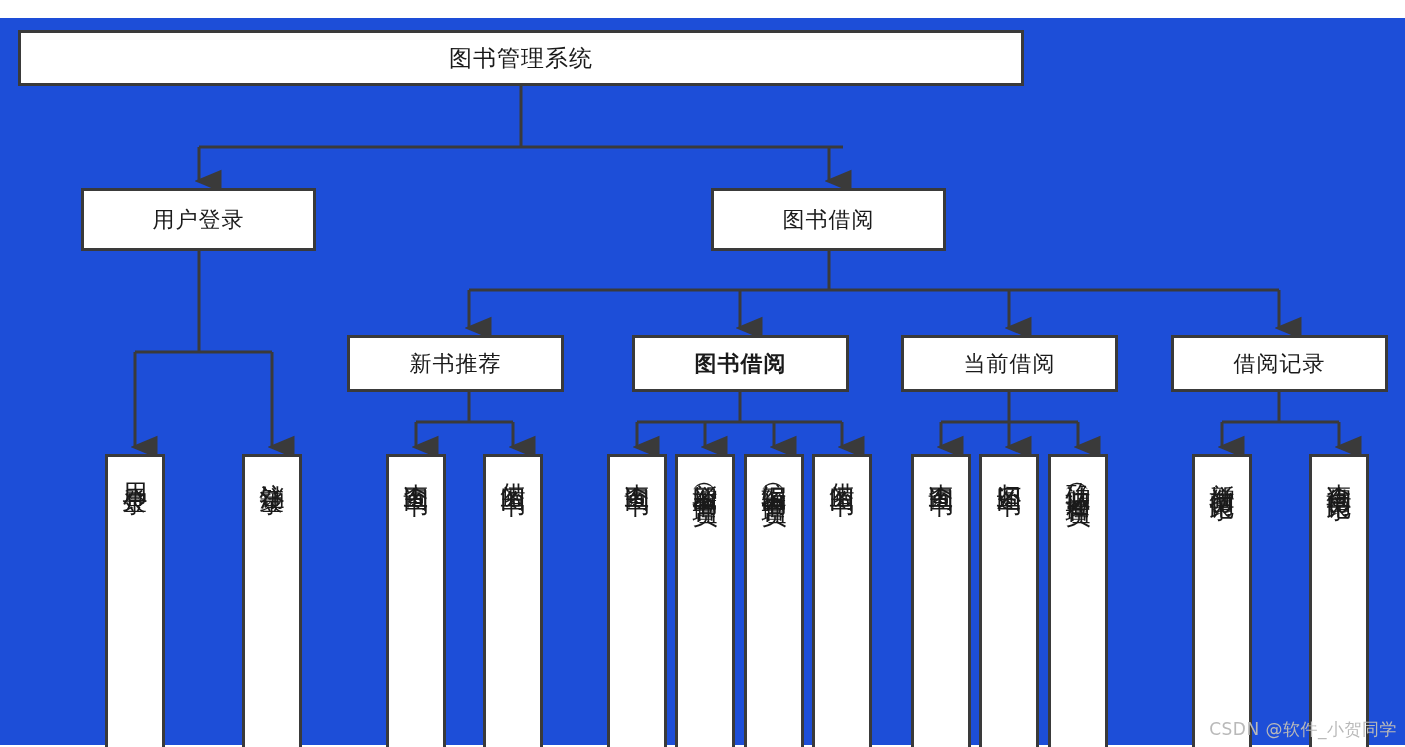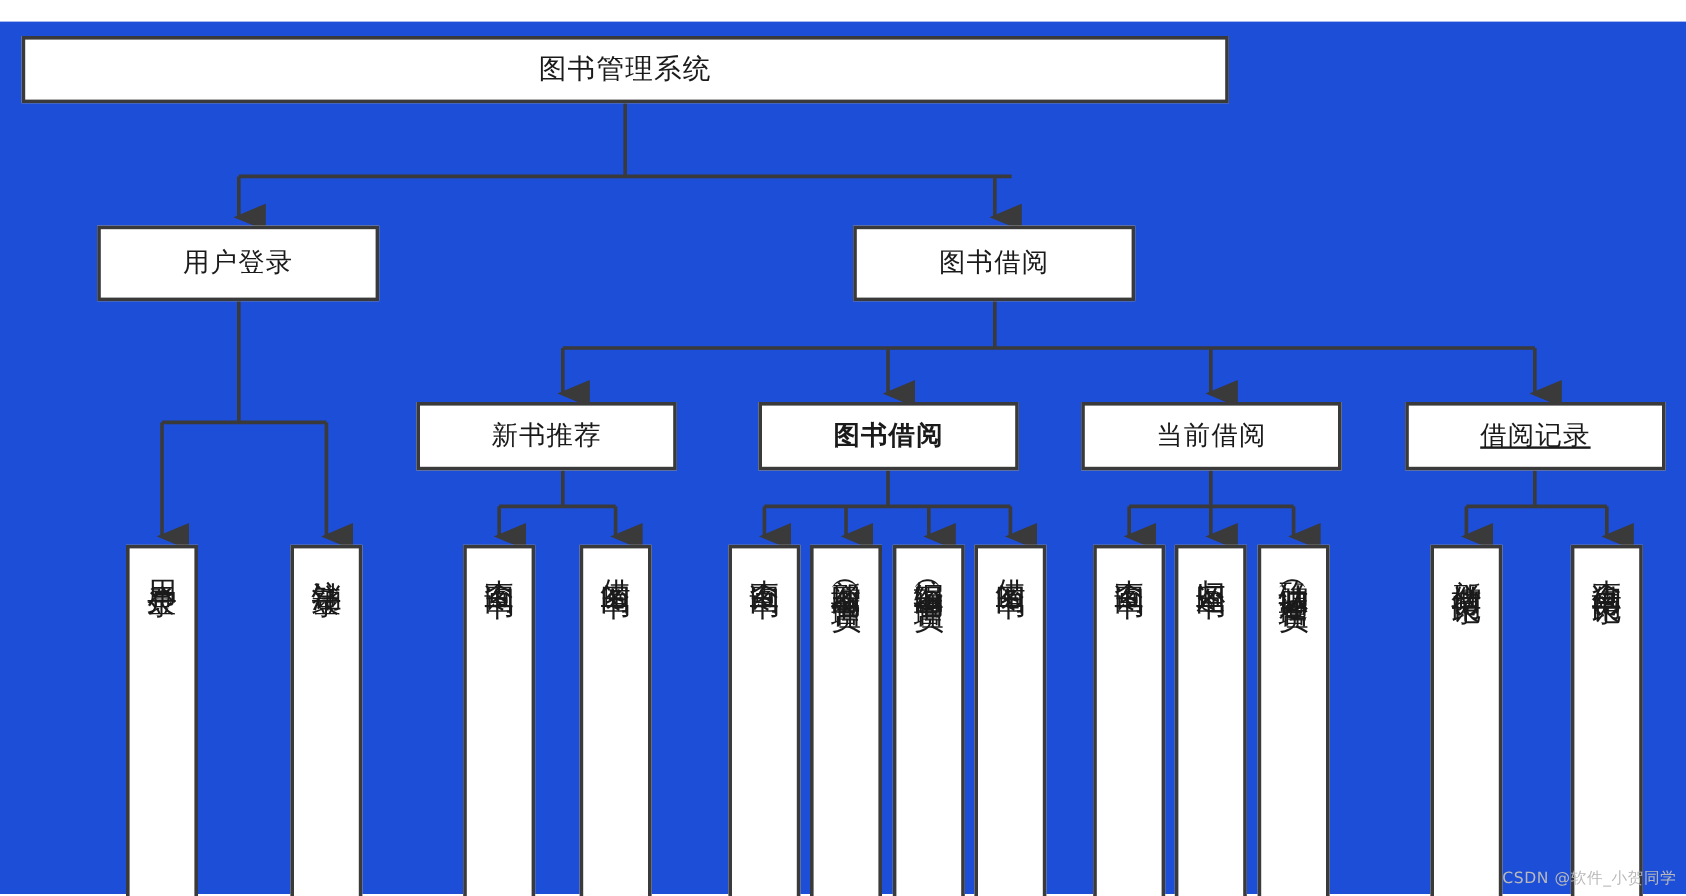--- a/index.html
+++ b/index.html
@@ -61,21 +61,21 @@
     text-orientation: upright;
     font-size: 25px;
     line-height: 1.0;
     letter-spacing: 3px;
     white-space: nowrap;
   }
   .watermark {
     position: absolute;
     right: 8px;
     bottom: 4px;
-    font-size: 13px;
+    font-size: 17px;
     color: #b9b9b9;
     letter-spacing: 0.5px;
     white-space: nowrap;
     pointer-events: none;
   }
 </style>
 </head>
 <body>
 
 <div id="diagram-root">
@@ -145,21 +145,21 @@
 
   <div class="node horizontal" style="left:347px; top:317px; width:217px; height:57px;">
     <span class="node-label">新书推荐</span>
   </div>
   <div class="node horizontal" style="left:632px; top:317px; width:217px; height:57px;font-weight:bold;">
     <span class="node-label">图书借阅</span>
   </div>
   <div class="node horizontal" style="left:901px; top:317px; width:217px; height:57px;align-items:center;">
     <span class="node-label">当前借阅</span>
   </div>
-  <div class="node horizontal" style="left:1171px; top:317px; width:217px; height:57px;text-decoration:underline;">
+  <div class="node horizontal" style="left:1171px; top:317px; width:217px; height:57px;">
     <span class="node-label">借阅记录</span>
   </div>
 
   <div class="node vertical" style="left:105px; top:436px; width:60px; height:299px;">
     <span class="node-label">用户登录</span>
   </div>
   <div class="node vertical" style="left:242px; top:436px; width:60px; height:299px;">
     <span class="node-label">注销登录</span>
   </div>
 

